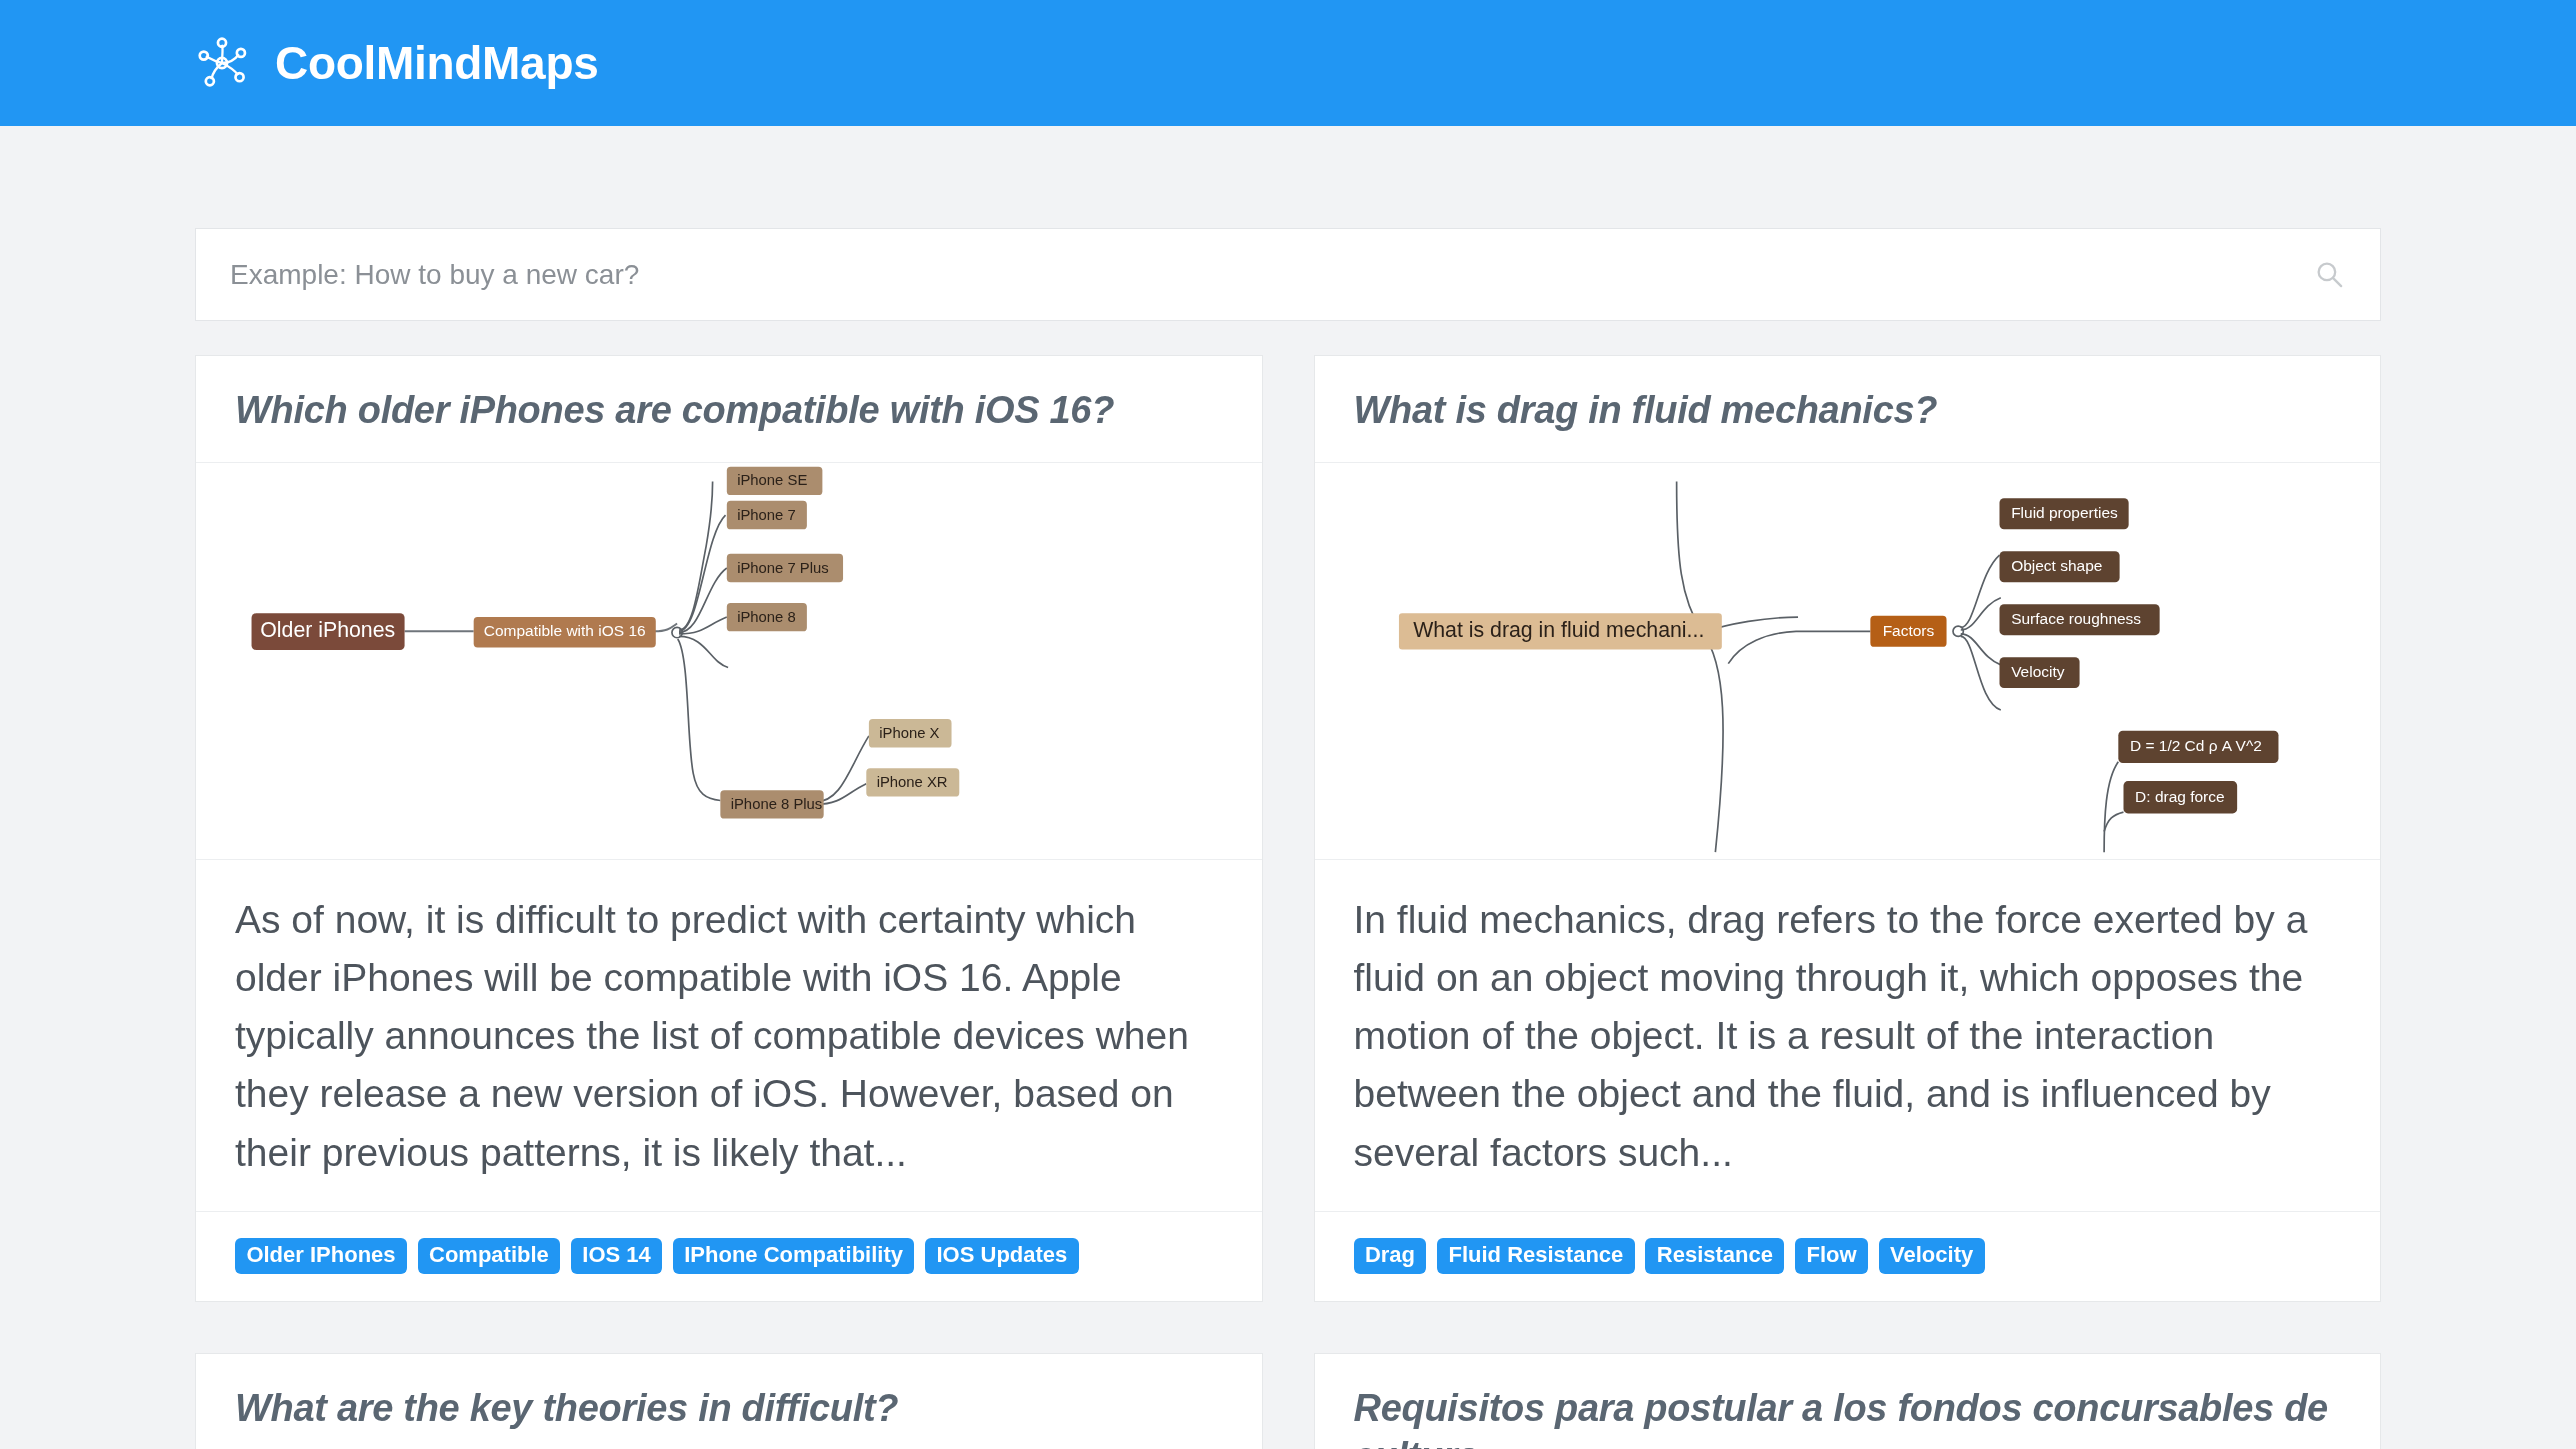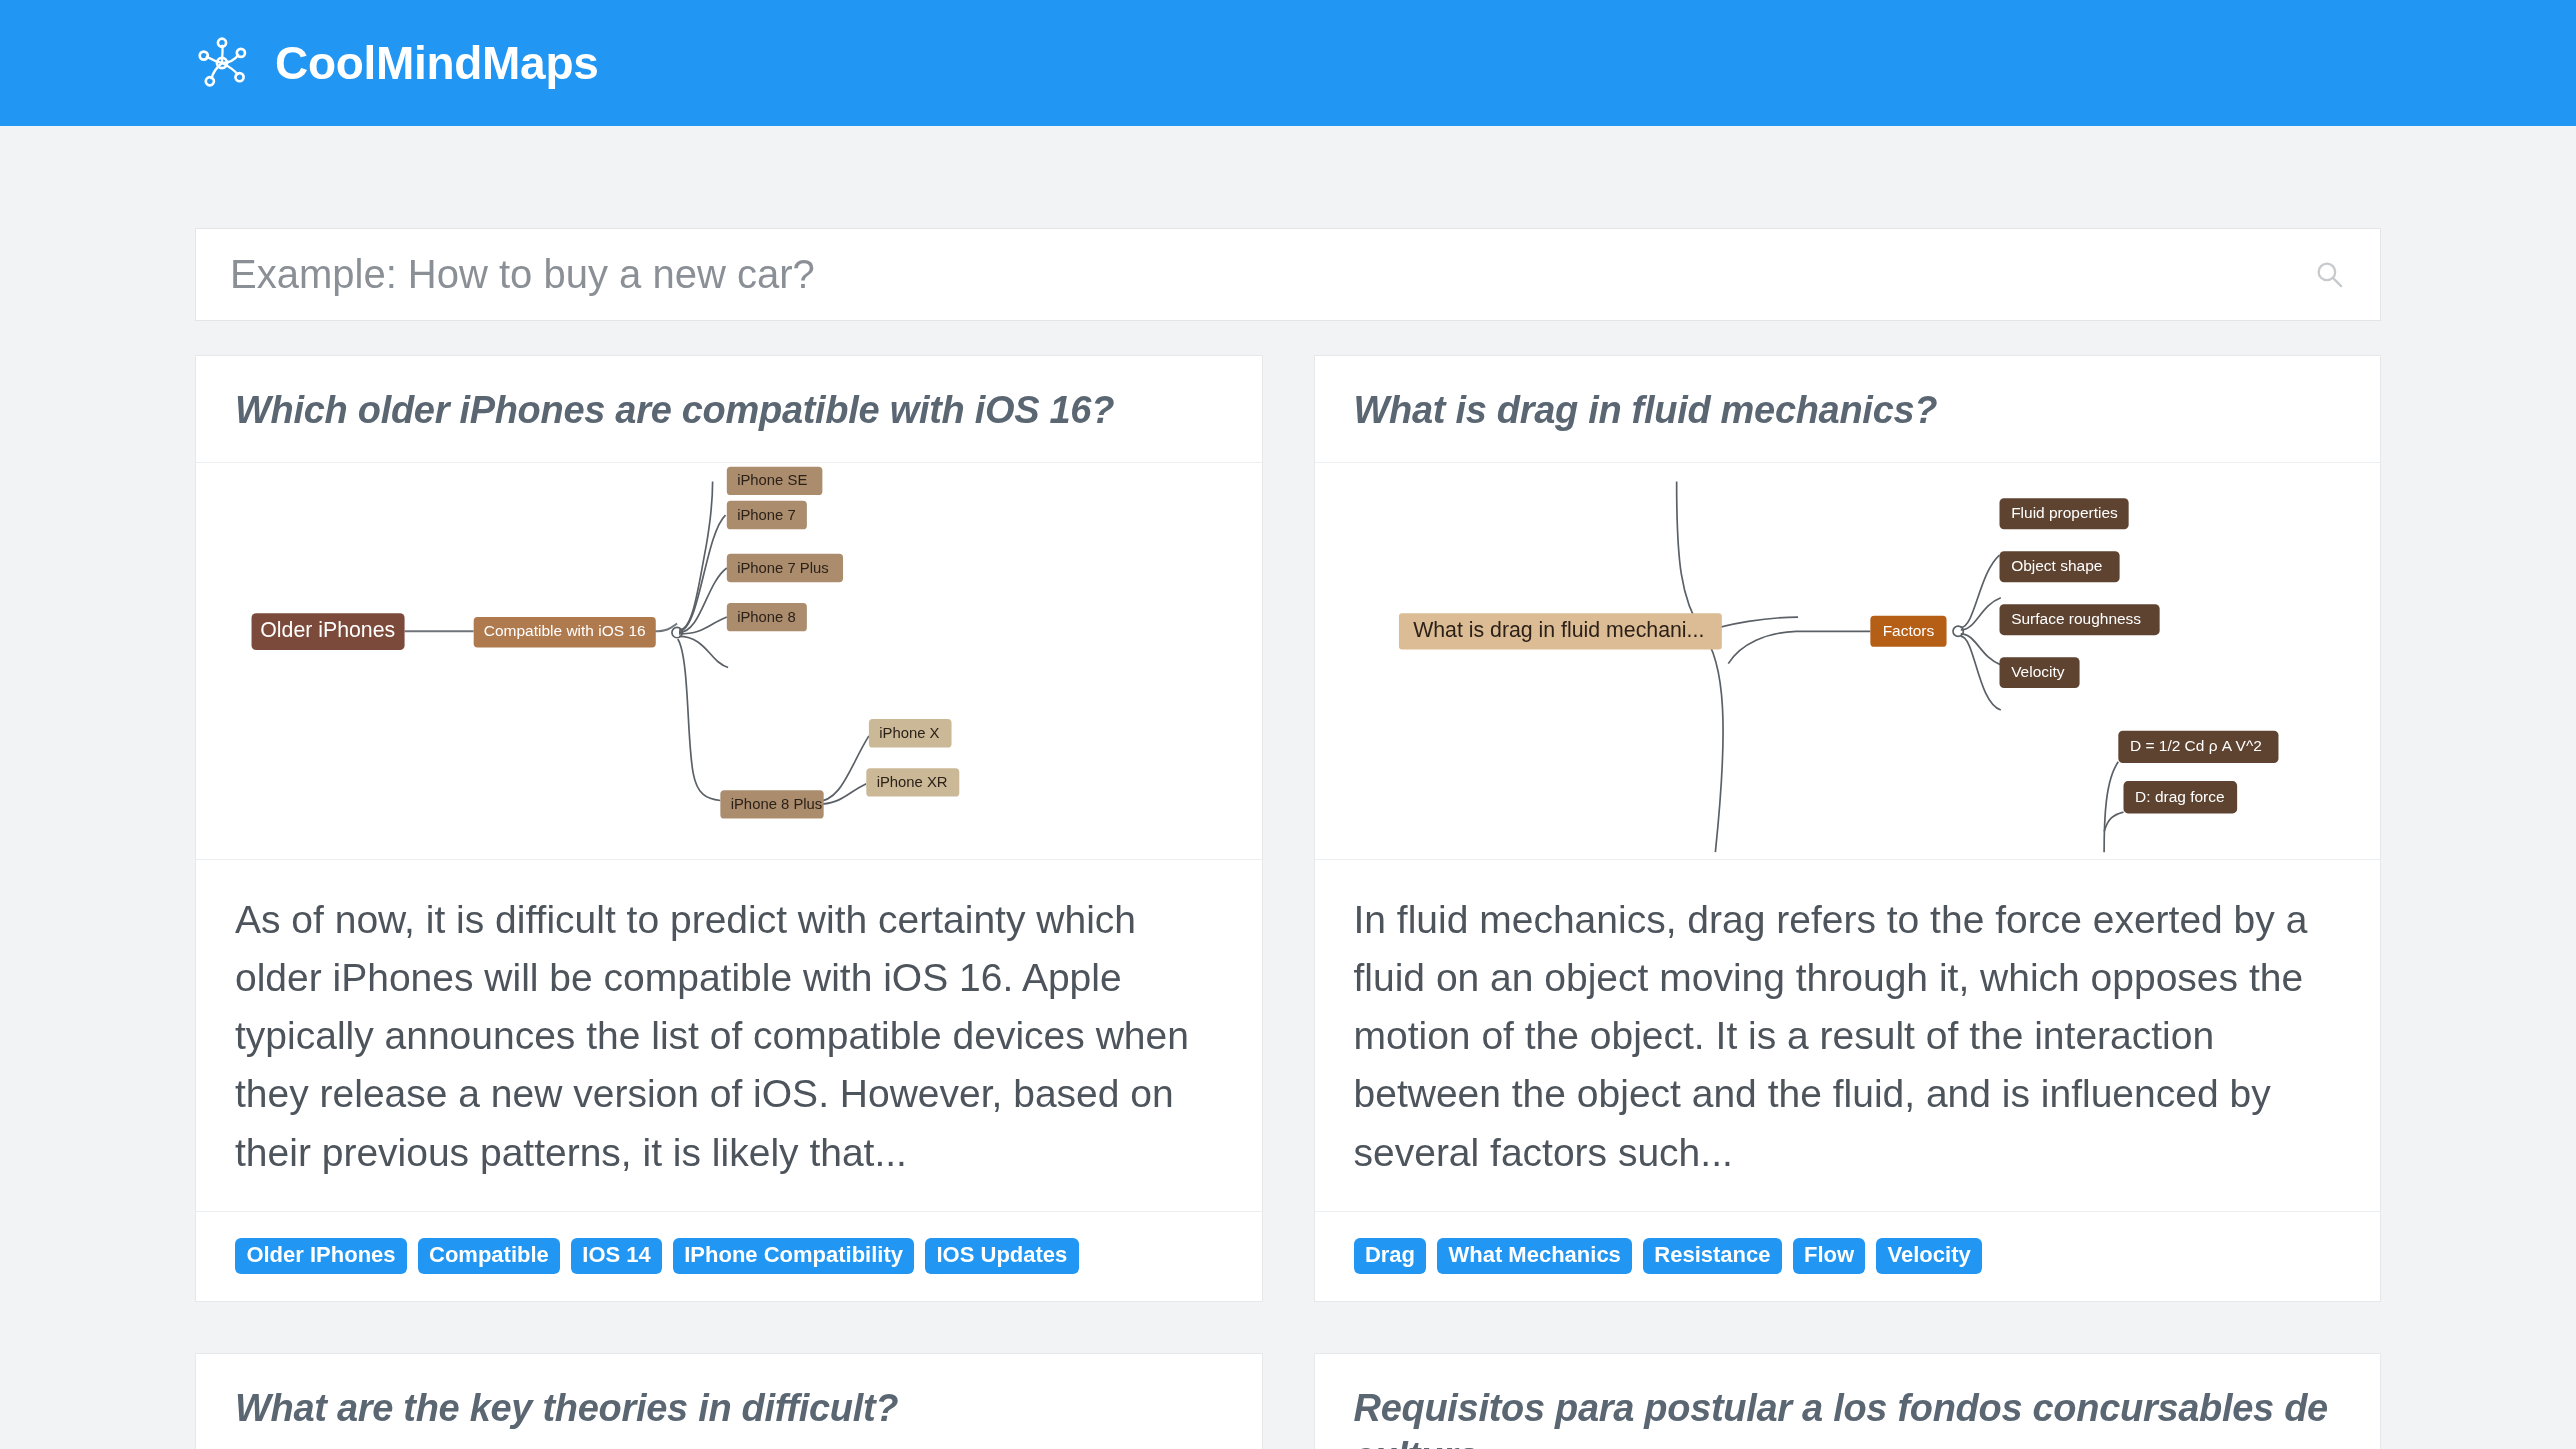--- a/index.html
+++ b/index.html
@@ -49,21 +49,21 @@
     display: flex;
     align-items: center;
     padding: 0 35px 0 34px;
     position: relative;
   }
   .search-input {
     flex: 1;
     border: none;
     outline: none;
     font-family: "Liberation Sans", sans-serif;
-    font-size: 40px;
+    font-size: 28px;
     color: #2d3238;
     background: transparent;
   }
   .search-input::placeholder { color: #8b9096; opacity: 1; }
   .search-icon { width: 31px; height: 31px; flex: none; opacity: .55; }
 
   
   .grid {
     margin-top: 34px;
     display: grid;
@@ -314,21 +314,21 @@
           </g>
         </svg>
       </div>
 
       <div class="card-body">
         <p class="card-text">In fluid mechanics, drag refers to the force exerted by a fluid on an object moving through it, which opposes the motion of the object. It is a result of the interaction between the object and the fluid, and is influenced by several factors such...</p>
       </div>
 
       <div class="card-tags">
         <span class="tag">Drag</span>
-        <span class="tag">What Mechanics</span>
+        <span class="tag">Fluid Resistance</span>
         <span class="tag">Resistance</span>
         <span class="tag">Flow</span>
         <span class="tag">Velocity</span>
       </div>
     </section>
 
     <section class="card partial">
       <div class="card-header">
         <h2 class="card-title">What are the key theories in difficult?</h2>
       </div>

